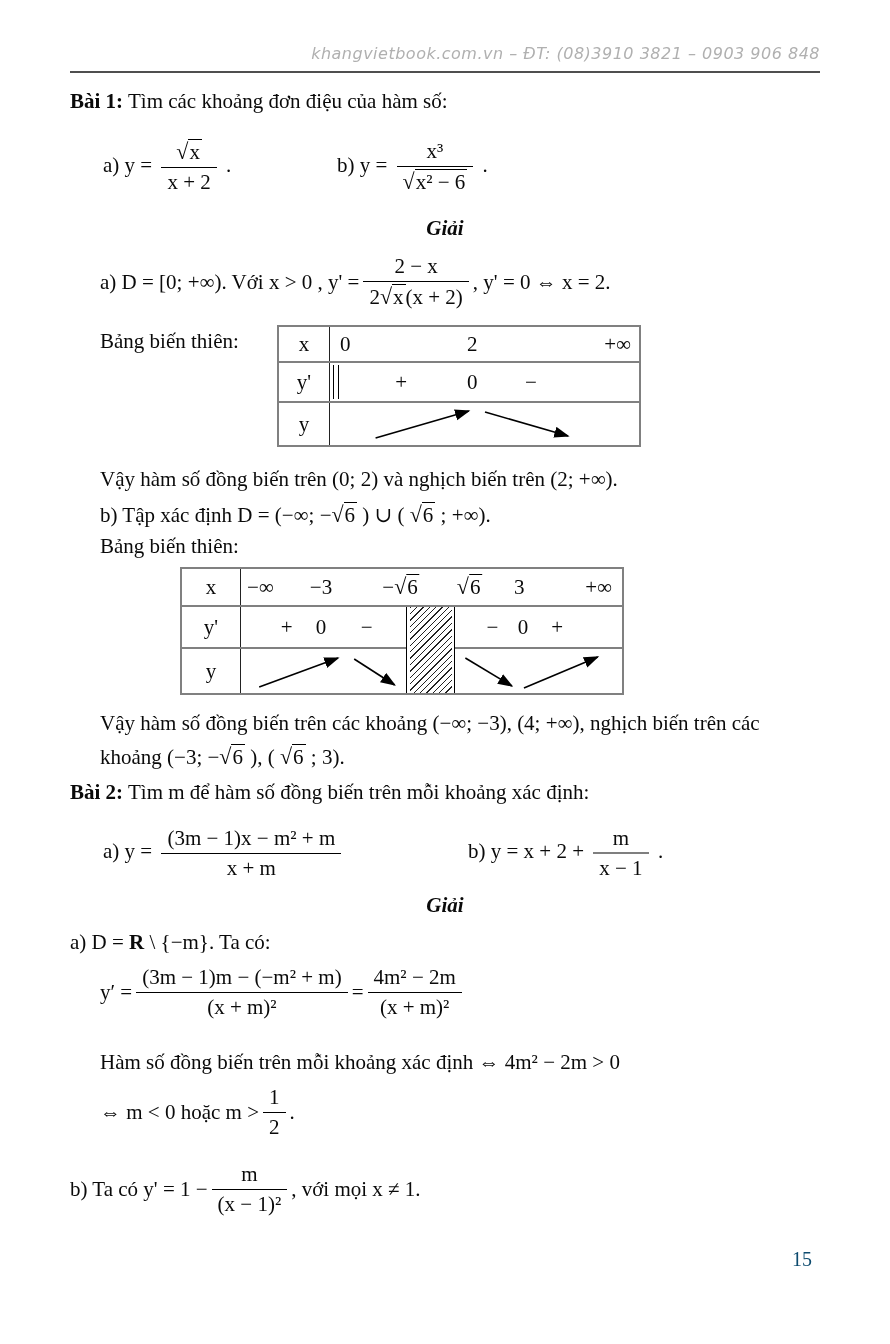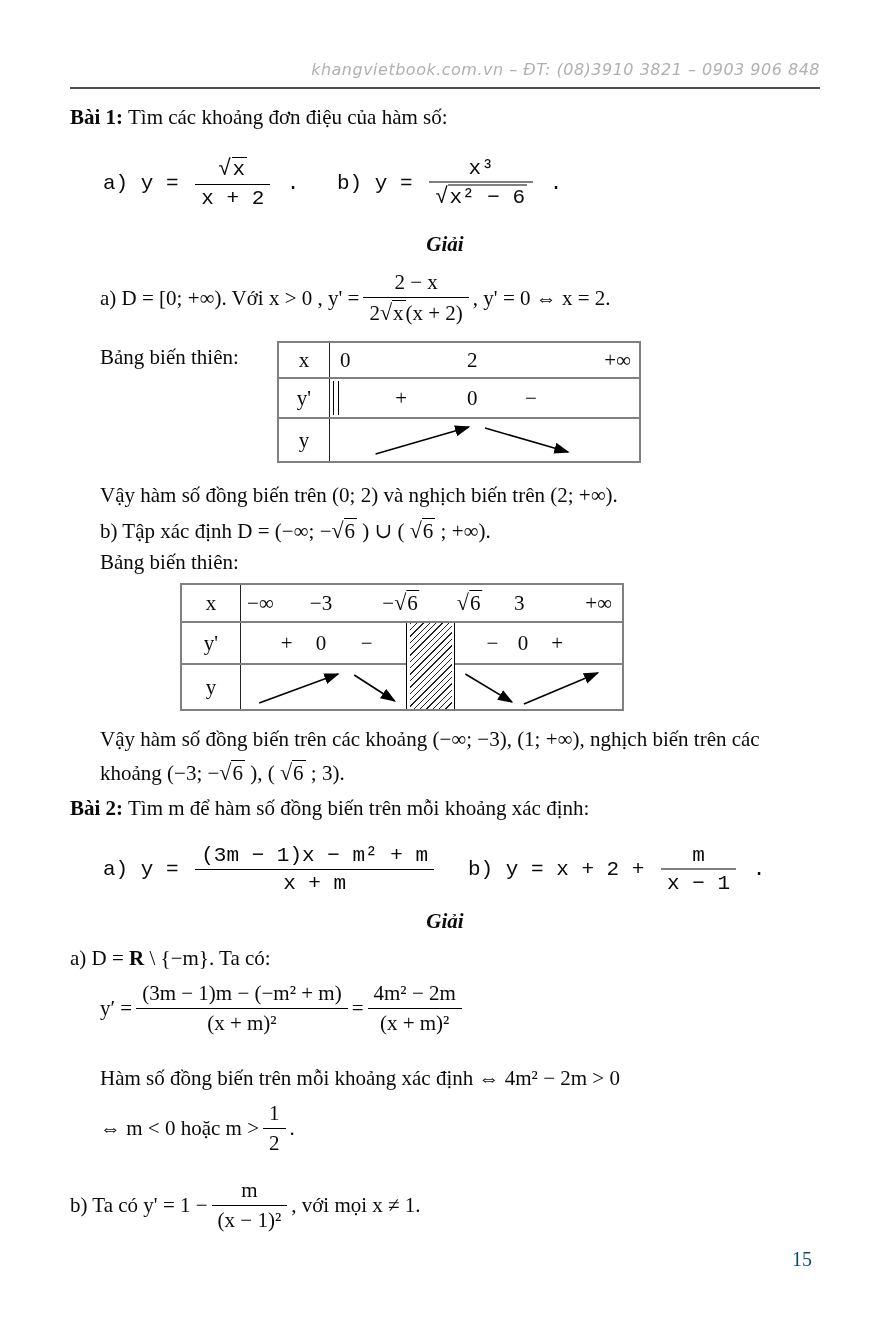--- a/index.html
+++ b/index.html
@@ -7,21 +7,21 @@
     width:890px; height:1344px;
     background:#ffffff;
     font-family:"Liberation Serif","DejaVu Serif",serif;
     font-size:21px; color:#0a0a0a;
     position:relative; overflow:hidden;
   }
   .page { padding:0 70px; }
 
   
   .pheader {
-    padding-top:60px; padding-bottom:8px;
+    padding-top:44px; padding-bottom:8px;
     text-align:right;
     font-family:"DejaVu Sans","Liberation Sans",sans-serif;
     font-style:italic; font-size:16px; letter-spacing:.5px;
     color:#b0b0b0;
     border-bottom:2px solid #4f4f4f;
   }
 
   .line { margin-top:10px; }
   .ind  { margin-left:30px; }
   b, .bold { font-weight:bold; }
@@ -31,21 +31,21 @@
   .frac { display:inline-block; vertical-align:middle; text-align:center; margin:0 4px; }
   .frac .num { display:block; padding:0 6px 2px; border-bottom:1.5px solid #000; white-space:nowrap; }
   .frac .den { display:block; padding:2px 6px 0; white-space:nowrap; }
 
   
   .sqrt { white-space:nowrap; }
   .sqrt .rsign { font-size:1.05em; }
   .sqrt .rad { border-top:1.5px solid #000; padding:0 2px 0 1px; }
 
   
-  .frow { position:relative; margin-top:12px; min-height:74px; display:flex; align-items:center;font-family:Liberation Mono, monospace; }
+  .frow { position:relative; margin-top:12px; min-height:74px; display:flex; align-items:center; }
   .frow .fa { margin-left:33px; }
   .frow .fb1 { position:absolute; left:267px; top:50%; transform:translateY(-50%); }
   .frow .fb2 { position:absolute; left:398px; top:50%; transform:translateY(-50%); }
   .flexline { display:flex; align-items:center; min-height:62px; }
 
   
   .t1block { display:flex; align-items:flex-start; margin-top:12px; }
   .t1label { margin-left:30px; width:177px; padding-top:4px; }
   .vtable { border:2px solid #808080; background:#fff; position:relative; }
   .t1 { width:360px; }
@@ -205,21 +205,21 @@
           <line x1="222" y1="9" x2="268" y2="37" stroke="#000" stroke-width="1.6" marker-end="url(#ah)"></line>
           <line x1="280" y1="39" x2="353" y2="8" stroke="#000" stroke-width="1.6" marker-end="url(#ah)"></line>
         </svg>
       </div>
     </div>
     <div class="hatch">
         <div class="hatch-fill"></div>
       </div>
   </div>
 
-  <div class="line ind" style="margin-top:16px">Vậy hàm số đồng biến trên các khoảng (−∞; −3), (1; +∞), nghịch biến trên các</div>
+  <div class="line ind" style="margin-top:16px">Vậy hàm số đồng biến trên các khoảng (−∞; −3), (4; +∞), nghịch biến trên các</div>
   <div class="line ind" style="margin-top:8px">
     <span>khoảng (−3; −</span><span class="sqrt"><span class="rsign">√</span><span class="rad">6</span></span><span> ), ( </span><span class="sqrt"><span class="rsign">√</span><span class="rad">6</span></span><span> ; 3).</span>
   </div>
 
   <div class="line" style="margin-top:10px">
     <b>Bài 2:</b><span> Tìm m để hàm số đồng biến trên mỗi khoảng xác định:</span>
   </div>
 
   <div class="frow" style="min-height:72px">
     <span class="fa">

